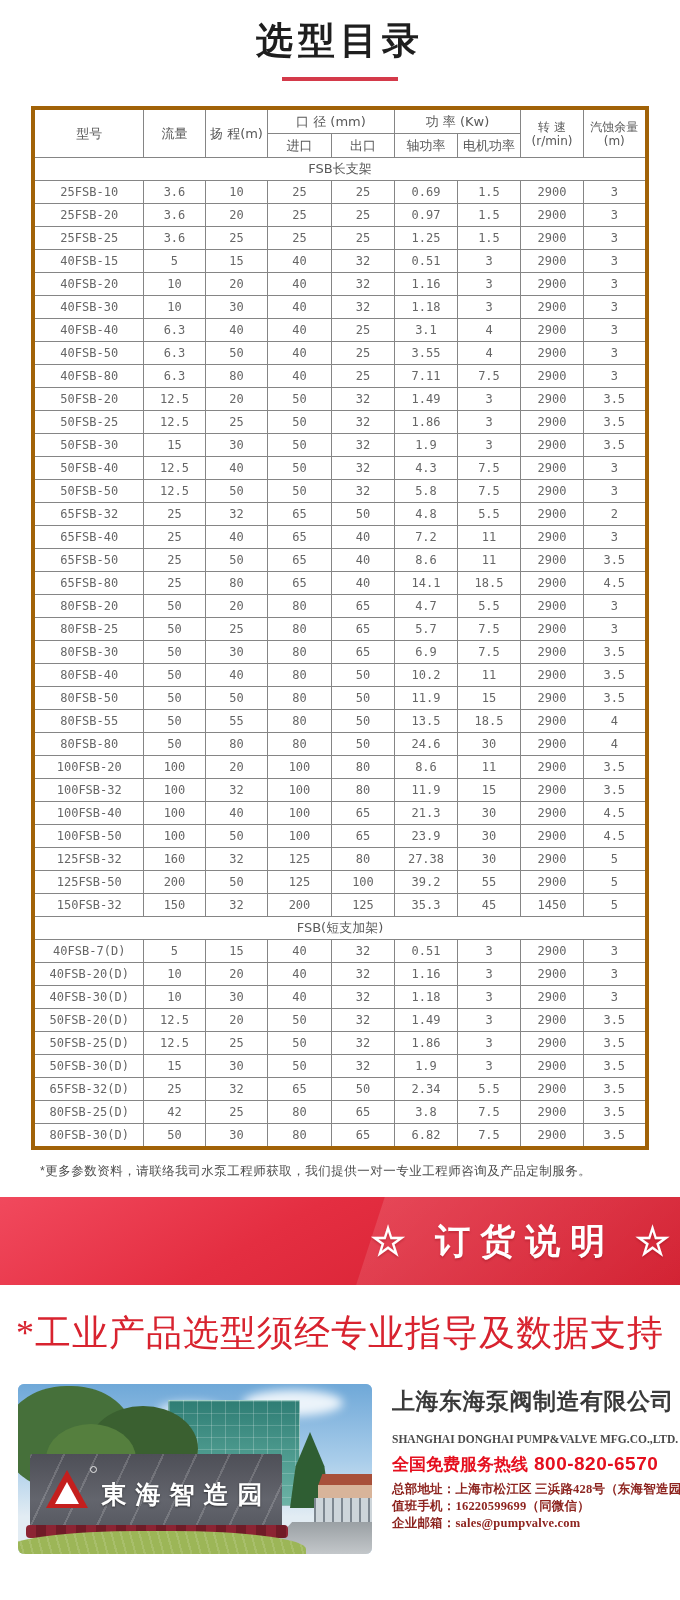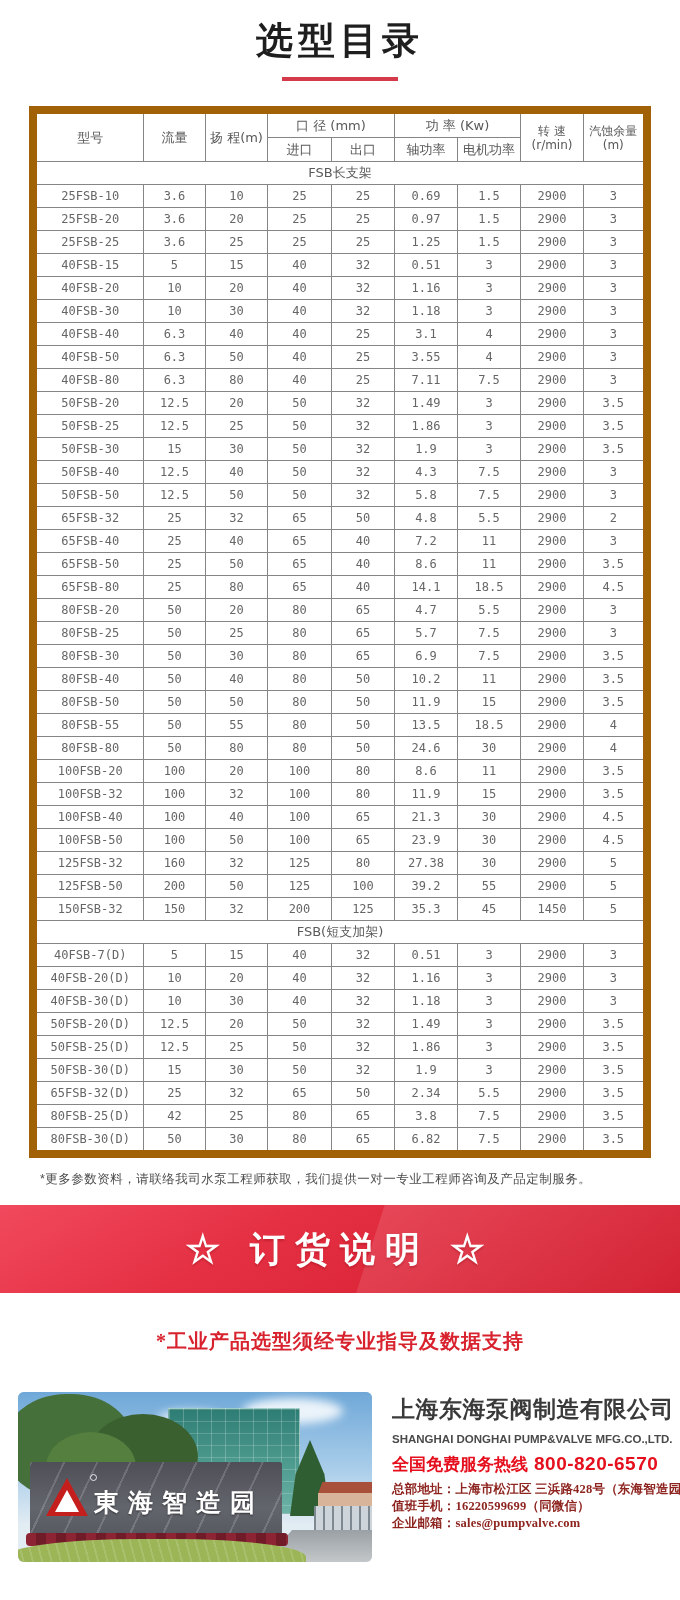--- a/index.html
+++ b/index.html
@@ -11,21 +11,21 @@
   .page-title{
     margin:16px 0 0 0;text-align:center;font-size:37px;font-weight:bold;
     color:#1e1e1e;letter-spacing:5px;
   }
   .title-underline{width:116px;height:4px;background:#d43a4a;margin:11px auto 0 auto;}
 
   
   table.sel-table{
     border-collapse:collapse;table-layout:fixed;width:613px;margin:25px auto 0 auto;
     font-family:"DejaVu Sans Mono","DejaVu Sans",monospace;
-    border:8px solid #a16207;
+    border:4px solid #a16207;
   }
   .sel-table th,.sel-table td{
     border:1px solid #858585;text-align:center;vertical-align:middle;
     padding:0;overflow:hidden;white-space:nowrap;
   }
   .sel-table thead th{
     height:23px;font-size:13px;font-weight:normal;color:#585858;
     font-family:"DejaVu Sans","Liberation Sans",sans-serif;
   }
   .sel-table thead th .h2line{display:block;line-height:14px;font-size:12px;}
@@ -35,35 +35,35 @@
     font-family:"DejaVu Sans","Liberation Sans",sans-serif;
   }
   
   .footnote{
     margin:13px 0 0 40px;font-size:12.5px;color:#4c4c4c;letter-spacing:0.5px;
   }
   
   .order-band{
     margin-top:17px;width:100%;height:88px;
     background:linear-gradient(150deg,#f1495d 0%,#e42e41 40%,#d11c2d 100%);
-    display:flex;align-items:center;justify-content:center;position:relative;overflow:hidden;
+    display:flex;align-items:center;justify-content:flex-end;position:relative;overflow:hidden;
   }
   .order-band::after{
     content:"";position:absolute;left:55%;top:-40px;width:340px;height:200px;
     background:linear-gradient(120deg,rgba(255,255,255,0.14),rgba(255,255,255,0));
     transform:rotate(18deg);
   }
   .order-band .band-text{
     color:#ffffff;font-size:35px;font-weight:bold;letter-spacing:10px;z-index:1;
     text-shadow:0 2px 2px rgba(120,0,10,0.25);
   }
   
   .notices{margin-top:28px;text-align:center;}
   .notice-line{
-    font-family:"Liberation Serif",serif;font-weight:bold;font-size:20px;
+    font-family:"Liberation Serif",serif;font-weight:normal;font-size:36px;
     color:#d8232f;line-height:41px;letter-spacing:1px;
   }
   
   .footer{display:flex;margin:30px 18px 0 18px;gap:20px;}
   
   .photo{
     position:relative;width:354px;height:170px;flex-shrink:0;overflow:hidden;
     border-radius:6px;background:#9cc2e2;
   }
   .photo *{position:absolute;}
@@ -97,41 +97,41 @@
     clip-path:polygon(26% 0,100% 0,100% 100%,0 100%);}
   .sign-wall{
     left:12px;top:70px;width:252px;height:76px;
     background:
       repeating-linear-gradient(115deg,rgba(255,255,255,0.16) 0 2px,transparent 2px 30px),
       linear-gradient(180deg,#4e4f57 0%,#63656d 60%,#565860 100%);
     border-radius:2px;
   }
   .sign-text{
     left:64px;top:24px;width:185px;color:#ffffff;font-size:25px;font-weight:bold;
-    letter-spacing:9px;font-family:"Liberation Serif",serif;
+    letter-spacing:9px;text-align:center;font-family:"Liberation Serif",serif;
     text-shadow:0 1px 2px rgba(0,0,0,0.5);position:absolute;
   }
   .logo-tri{left:16px;top:16px;width:42px;height:38px;background:#c41f1d;
     clip-path:polygon(50% 0,100% 100%,0 100%);}
   .logo-tri-in{left:9px;top:12px;width:24px;height:22px;background:#ffffff;
     clip-path:polygon(50% 0,100% 100%,0 100%);}
   .logo-tri-core{left:7px;top:8px;width:10px;height:10px;background:#c41f1d;
     clip-path:polygon(50% 0,100% 100%,0 100%);}
   .logo-reg{left:60px;top:12px;width:5px;height:5px;border:1px solid #e8e8e8;border-radius:50%;}
   .hedge{left:8px;top:141px;width:262px;height:13px;border-radius:4px;
     background:repeating-linear-gradient(90deg,#8c2433 0 10px,#701b27 10px 20px);}
   .lawn{left:-12px;top:147px;width:300px;height:30px;background:#9cb657;
     border-radius:45% 45% 0 0 / 60% 60% 0 0;
     background-image:repeating-linear-gradient(75deg,rgba(255,255,255,0.12) 0 2px,transparent 2px 9px);}
   
   .company{flex:1;padding-top:2px;min-width:0;}
   .company-name{font-size:23px;font-weight:bold;color:#3a3a3a;letter-spacing:0.5px;white-space:nowrap;}
   .company-en{
-    font-family:Liberation Sans, sans-serif;font-weight:bold;font-size:11.5px;color:#4a4a4a;
-    margin-top:8px;white-space:nowrap;
+    font-family:Liberation Serif, serif;font-weight:bold;font-size:11.5px;color:#4a4a4a;
+    margin-top:16px;white-space:nowrap;
   }
   .hotline{margin-top:8px;font-family:Liberation Sans, sans-serif;font-weight:bold;
     font-size:17px;color:#e50f1e;white-space:nowrap;}
   .hotline .hotline-number{font-size:19px;margin-left:6px;letter-spacing:0.5px;}
   .contacts{margin-top:5px;}
   .contact-line{
     font-family:"Liberation Serif",serif;font-weight:bold;font-size:12.5px;
     color:#8d241f;line-height:16.8px;white-space:nowrap;letter-spacing:0.2px;
   }
 </style>

